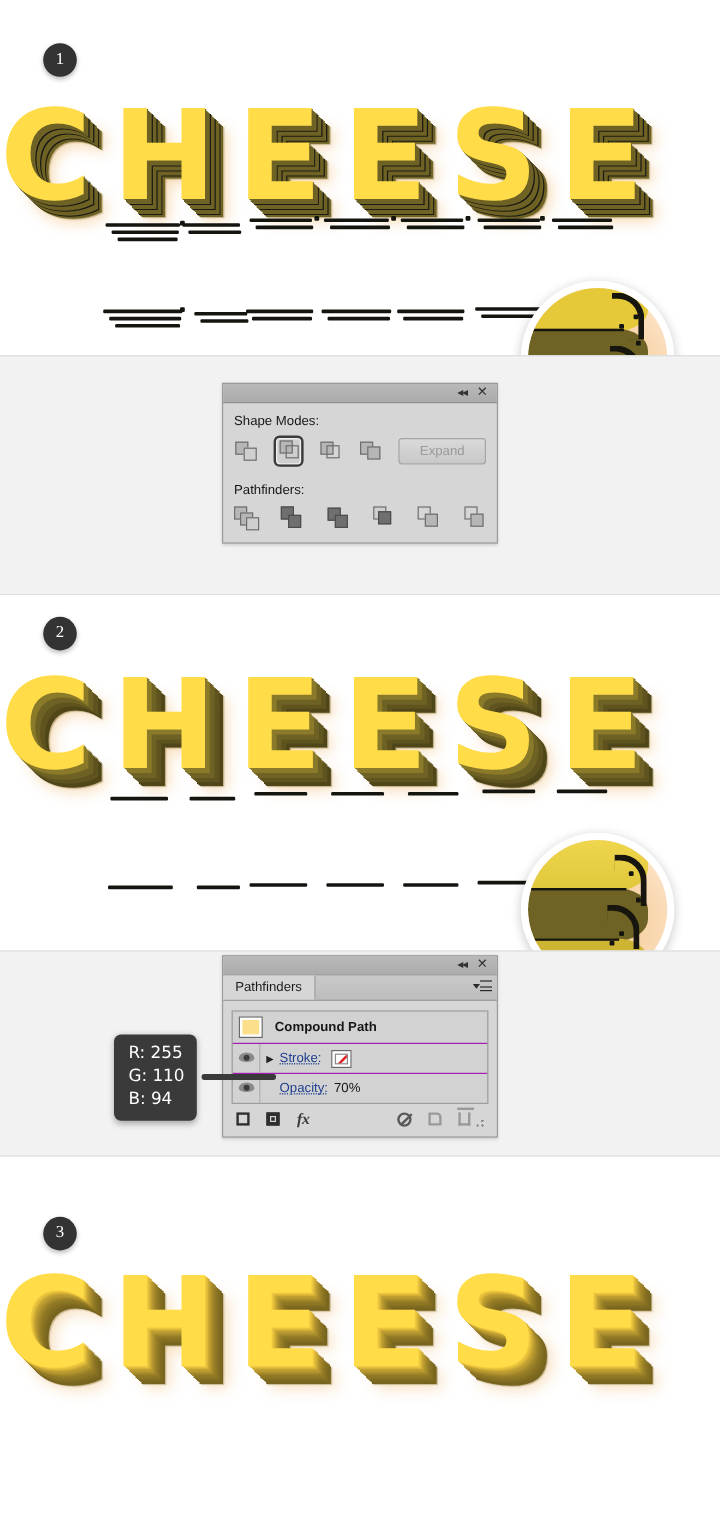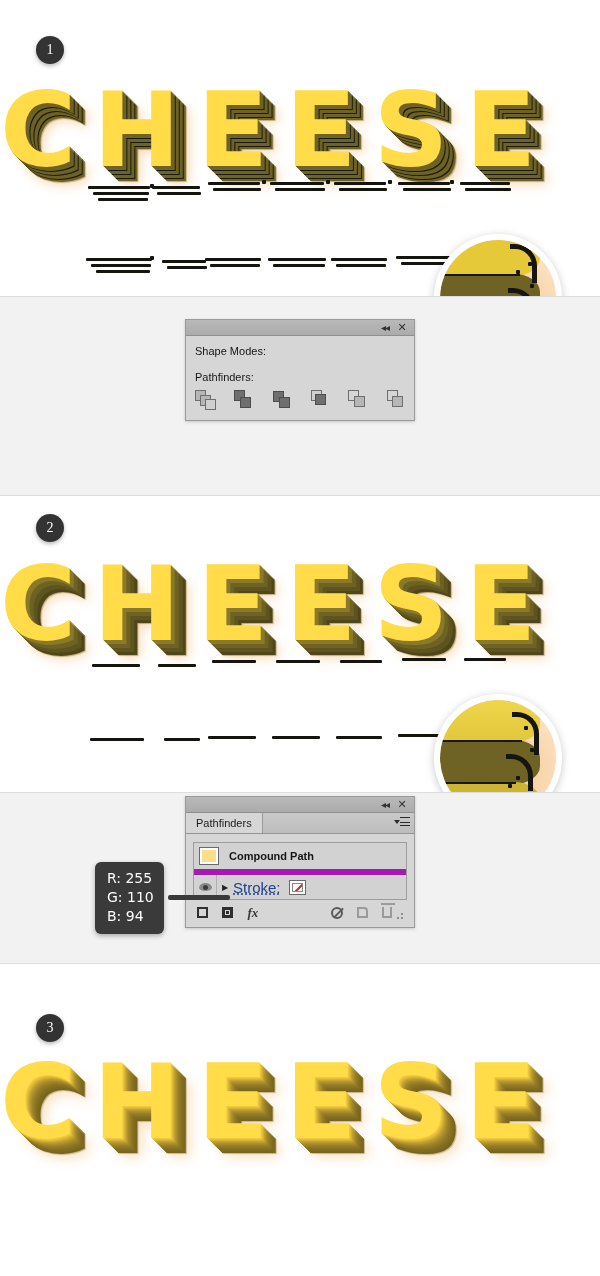--- a/index.html
+++ b/index.html
@@ -299,21 +299,21 @@
   
   .ap-list {
     border: 1px solid #9d9d9d;
     background: #d2d2d2;
     margin-top: 2px;
   }
   .ap-row {
     display: flex;
     align-items: center;
     height: 24px;
-    border-bottom: 6px solid #a21caf;
+    border-bottom: 1px solid #a21caf;
     position: relative;
   }
   .ap-row:last-child { border-bottom: none; }
   .ap-eye {
     width: 22px;
     text-align: center;
     border-right: 1px solid #b0b0b0;
     height: 100%;
     line-height: 24px;
     cursor: pointer;
@@ -322,21 +322,21 @@
     width: 16px;
     text-align: center;
     font-size: 8px;
     color: #222;
     cursor: pointer;
   }
   .ap-text {
     color: #1f3f8f;
     text-decoration: underline;
     text-decoration-style: dotted;
-    font-size: 15px;
+    font-size: 11px;
     cursor: pointer;
   }
   .ap-plain {
     font-size: 11px;
     color: #161616;
     font-weight: bold;
   }
   .ap-val { font-size: 11px; color: #161616; margin-left: 5px; }
   .swatch {
     width: 17px; height: 15px;
@@ -587,20 +587,39 @@
     <div class="panel-titlebar">
       <span class="tb-collapse">◂◂</span>
       <span class="tb-close">✕</span>
     </div>
 
 
     <div class="panel-body">
 
       <div class="sect-label">Shape Modes:</div>
 
+      <div class="pf-row">
+        <div class="pf-btn">
+          <span class="sq light" style="left:1px; top:3px;"></span>
+          <span class="sq pale" style="left:8px; top:8px;"></span>
+        </div>
+        <div class="pf-btn sel">
+          <span class="sq light" style="left:3px; top:2px;"></span>
+          <span class="sq hollow" style="left:8px; top:6px;"></span>
+        </div>
+        <div class="pf-btn">
+          <span class="sq light" style="left:1px; top:3px;"></span>
+          <span class="sq hollow" style="left:6px; top:6px;"></span>
+        </div>
+        <div class="pf-btn">
+          <span class="sq light" style="left:1px; top:3px;"></span>
+          <span class="sq light" style="left:7px; top:7px;"></span>
+        </div>
+        <div class="expand-btn">Expand</div>
+      </div>
 
       <div class="sect-label" style="margin-top:14px;">Pathfinders:</div>
 
       <div class="pf-row" style="margin-top:2px;">
         <div class="pf-btn" style="margin-right:19px;">
           <span class="sq light" style="left:0px; top:1px;"></span>
           <span class="sq light" style="left:5px; top:6px;"></span>
           <span class="sq pale" style="left:10px; top:10px;"></span>
         </div>
         <div class="pf-btn" style="margin-right:19px;">
@@ -713,20 +732,28 @@
           <div class="swatch">
             <div class="inner" style="background:#ffffff; overflow:hidden;">
               <svg width="11" height="9" viewBox="0 0 11 9" style="position:absolute;left:0;top:0;">
                 <line x1="10" y1="0" x2="1" y2="9" stroke="#e02020" stroke-width="2"></line>
               </svg>
             </div>
           </div>
         </div>
 
 
+        <div class="ap-row">
+          <div class="ap-eye">
+            <span class="eye-glyph"></span>
+          </div>
+          <div class="ap-tri"></div>
+          <span class="ap-text">Opacity:</span>
+          <span class="ap-val">70%</span>
+        </div>
 
       </div>
 
       <div class="ap-footer">
         <span class="ft ft-sq-out"></span>
         <span class="ft ft-sq-in"></span>
         <span class="ft ft-fx">fx</span>
         <span class="ft ft-no" style="margin-left:58px;"></span>
         <span class="ft ft-dup"></span>
         <span class="ft ft-trash"></span>

